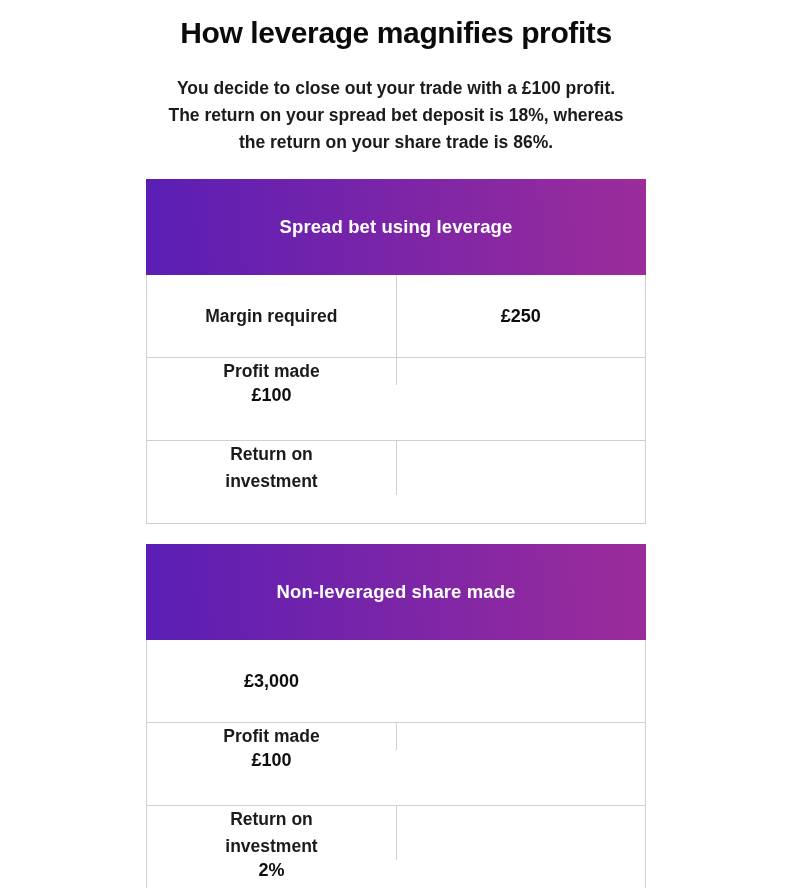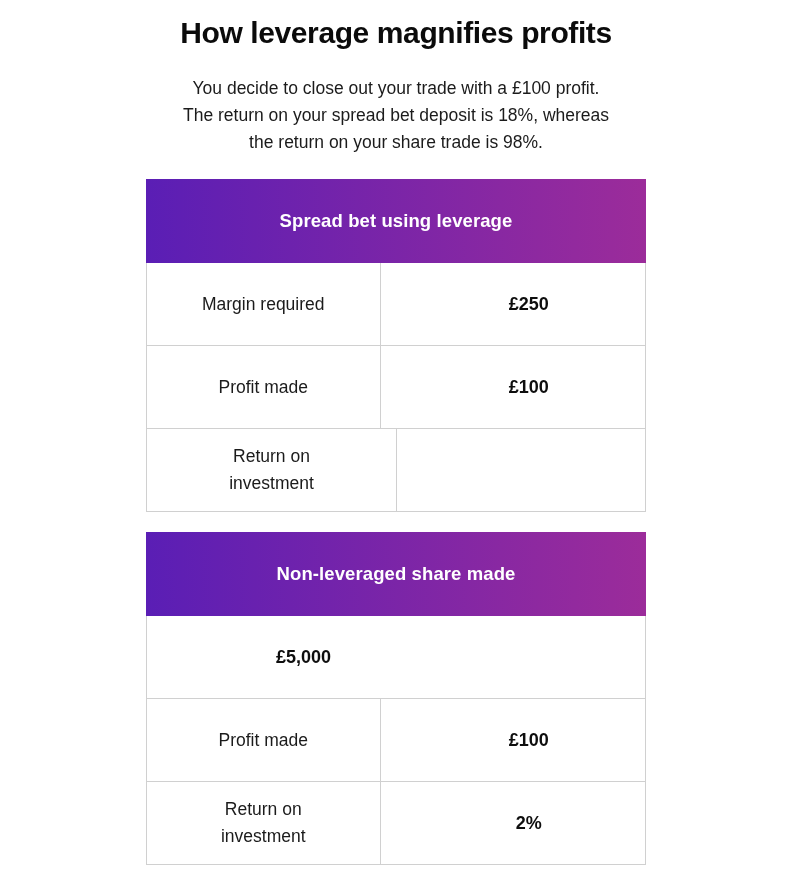--- a/index.html
+++ b/index.html
@@ -25,31 +25,32 @@
     text-align: center;
     color: #0b0b0b;
   }
   .page-subtitle {
     margin: 22px auto 0 auto;
     width: 560px;
     font-size: 17.5px;
     line-height: 27px;
     text-align: center;
     color: #1b1b1b;
+    font-weight: bold;
   }
   .page-subtitle span { display: block; }
 
   .tbl {
     width: 500px;
     margin: 0 auto;
   }
   .tbl-first { margin-top: 23px; }
   .tbl-second { margin-top: 20px; }
   .tbl-header {
-    height: 84px;
+    height: 96px;
     display: flex;
     align-items: center;
     justify-content: center;
     background: linear-gradient(88deg, var(--gradient-start, #5a1eb5) 0%, var(--gradient-end, #9c2c9a) 100%);
   }
   .tbl-header-label {
     color: var(--header-text, #ffffff);
     font-size: 18.5px;
     font-weight: 700;
     letter-spacing: 0.1px;
@@ -58,56 +59,57 @@
     border-left: 1px solid var(--table-border, #d0d0d0);
     border-right: 1px solid var(--table-border, #d0d0d0);
     border-bottom: 1px solid var(--table-border, #d0d0d0);
   }
   .tbl-row {
     display: flex;
     height: 82px;
   }
   .tbl-row + .tbl-row {
     border-top: 1px solid var(--table-border, #d0d0d0);
+    flex-direction: column;
   }
   .cell {
     width: 50%;
     display: flex;
     align-items: center;
     justify-content: center;
     text-align: center;
   }
   .cell-label {
     border-right: 1px solid var(--table-border, #d0d0d0);
     font-size: 17.5px;
     line-height: 27px;
     color: #1b1b1b;
   }
   .cell-label span {
     display: inline-block;
     max-width: 160px;
+    font-weight: bold;
   }
   .cell-value {
     font-size: 18px;
     font-weight: 700;
     color: #0e0e0e;
-    padding-left: 32px;
   }
 </style>
 </head>
 <body>
 
 <div class="page">
 
   <h1 class="page-title">How leverage magnifies profits</h1>
 
   <p class="page-subtitle">
     <span>You decide to close out your trade with a £100 profit.</span>
     <span>The return on your spread bet deposit is 18%, whereas</span>
-    <span>the return on your share trade is 98%.</span>
+    <span>the return on your share trade is 86%.</span>
   </p>
 
   <section class="tbl tbl-first">
     <div class="tbl-header">
       <span class="tbl-header-label">Spread bet using leverage</span>
     </div>
     <div class="tbl-body">
       <div class="tbl-row">
         <div class="cell cell-label">
           <span>Margin required</span>
@@ -132,21 +134,21 @@
     </div>
   </section>
 
   <section class="tbl tbl-second">
     <div class="tbl-header">
       <span class="tbl-header-label">Non-leveraged share made</span>
     </div>
     <div class="tbl-body">
       <div class="tbl-row">
         <div class="cell cell-value">
-          <span>£5,000</span>
+          <span>£3,000</span>
         </div>
       </div>
       <div class="tbl-row">
         <div class="cell cell-label">
           <span>Profit made</span>
         </div>
         <div class="cell cell-value">
           <span>£100</span>
         </div>
       </div>

